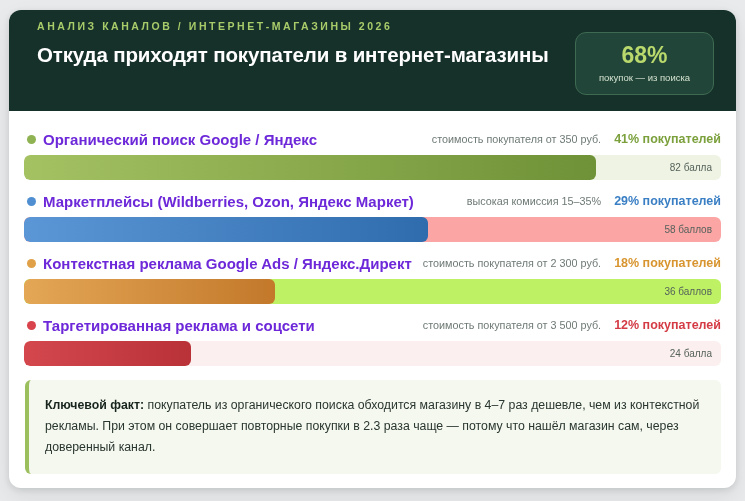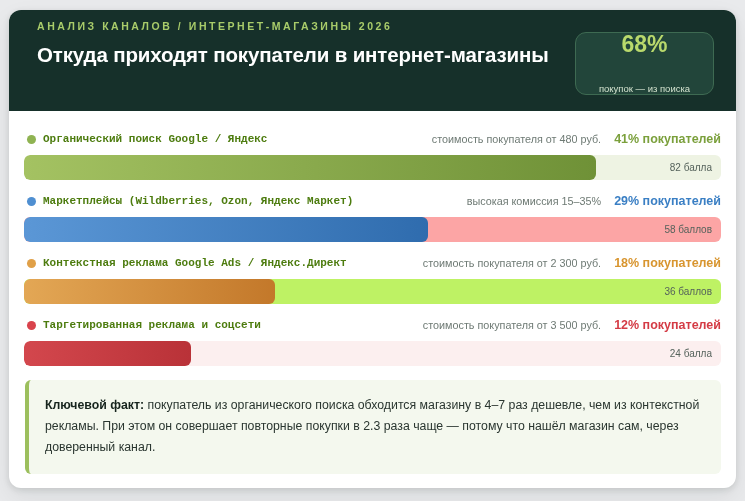--- a/index.html
+++ b/index.html
@@ -60,21 +60,21 @@
     right: 22px;
     top: 22px;
     width: 139px;
     height: 63px;
     background: #22453a;
     border: 1px solid #3e6a52;
     border-radius: 11px;
     display: flex;
     flex-direction: column;
     align-items: center;
-    justify-content: space-between;
+    justify-content: center;
   }
   .badge-value {
     color: #b9d96c;
     font-size: 23px;
     font-weight: bold;
     line-height: 1;
   }
   .badge-label {
     margin-top: 5px;
     color: #d4e3cf;
@@ -95,25 +95,24 @@
     padding: 0 0 0 3px;
   }
   .dot {
     width: 9px;
     height: 9px;
     border-radius: 50%;
     flex: 0 0 auto;
     margin-right: 7px;
   }
   .row-label {
-    color: #4d7c0f;
-    font-size: 11px;
-    font-weight: bold;
-    white-space: nowrap;
-    font-family: Liberation Mono, monospace;
+    color: #6d28d9;
+    font-size: 15px;
+    font-weight: bold;
+    white-space: nowrap;
   }
   .row-meta {
     margin-left: auto;
     color: #6e7a74;
     font-size: 10.8px;
     white-space: nowrap;
   }
   .row-share {
     margin-left: 13px;
     font-size: 12.5px;
@@ -174,21 +173,21 @@
       <div class="badge-value">68%</div>
       <div class="badge-label">покупок — из поиска</div>
     </div>
   </div>
 
   <div class="rows">
       <div class="row">
         <div class="row-top">
           <span class="dot" style="background: rgb(143, 179, 82);"></span>
           <span class="row-label">Органический поиск Google / Яндекс</span>
-          <span class="row-meta">стоимость покупателя от 480 руб.</span>
+          <span class="row-meta">стоимость покупателя от 350 руб.</span>
           <span class="row-share" style="color: rgb(123, 160, 60);">41% покупателей</span>
         </div>
         <div class="track" style="background: rgb(238, 243, 227);">
           <div class="fill" style="width: 82%; background: linear-gradient(90deg, rgb(164, 194, 98), rgb(111, 145, 55));"></div>
           <span class="score">82 балла</span>
         </div>
       </div>
       <div class="row">
         <div class="row-top">
           <span class="dot" style="background: rgb(79, 143, 209);"></span>

